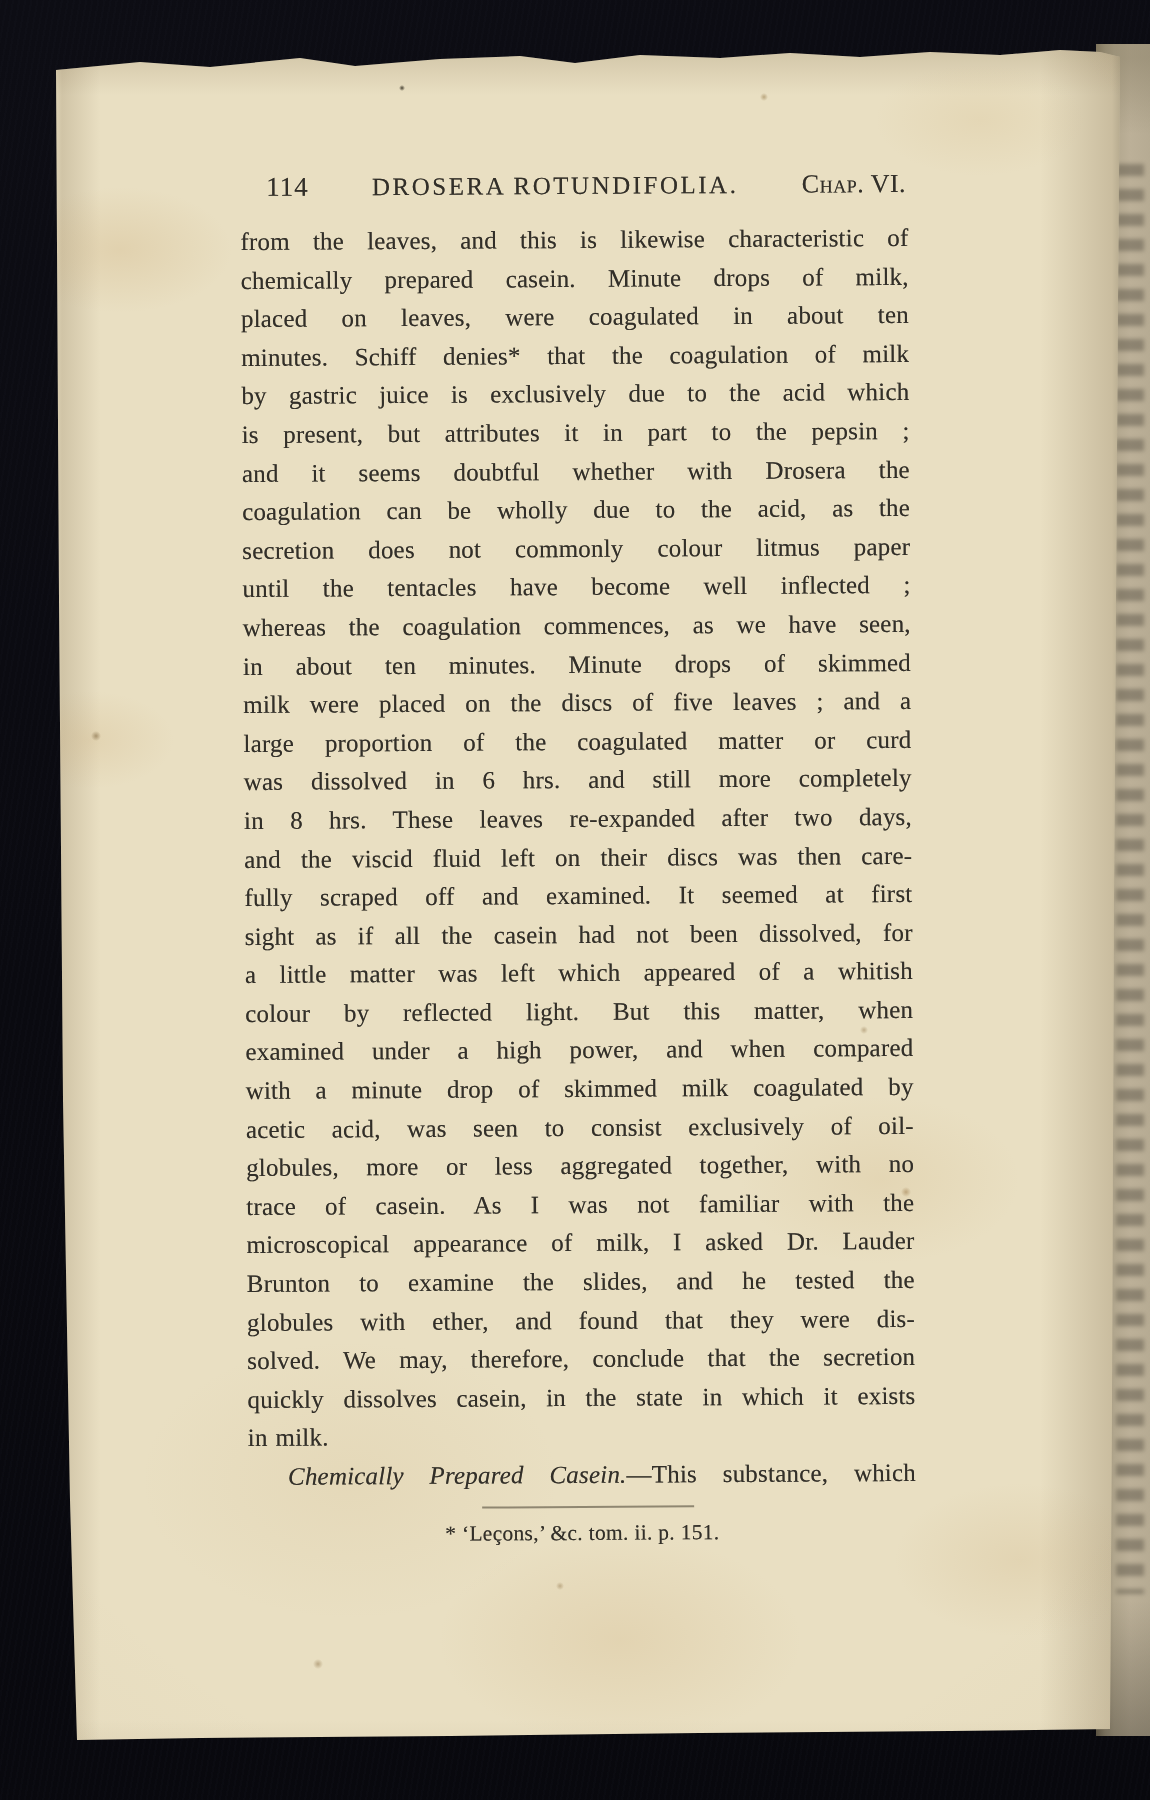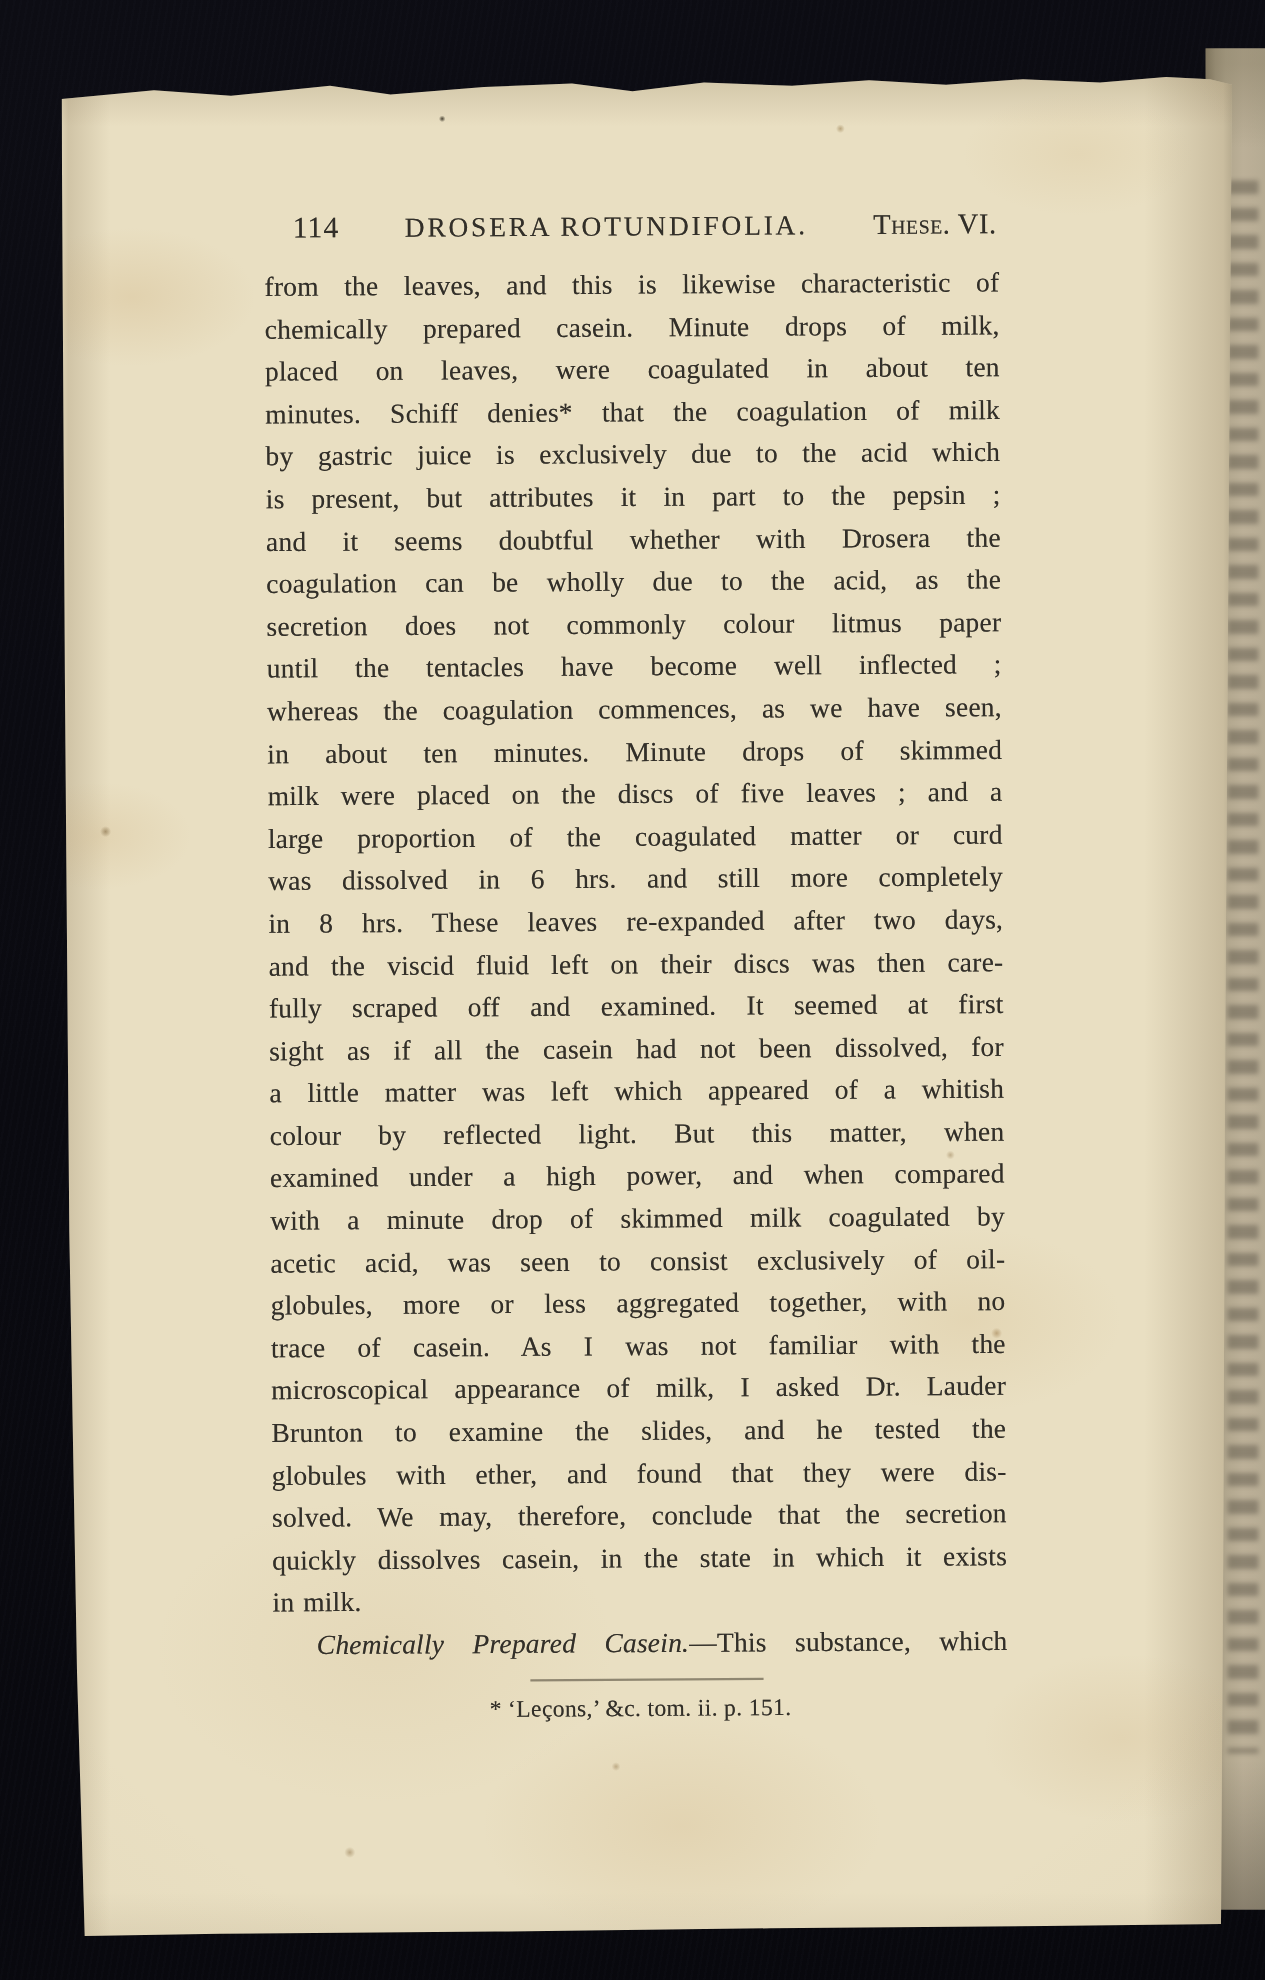--- a/index.html
+++ b/index.html
@@ -61,21 +61,20 @@
       radial-gradient(ellipse 150px 80px at 980px 120px, rgba(200,168,112,.15), rgba(200,168,112,0) 70%),
       radial-gradient(ellipse 300px 200px at 350px 1480px, rgba(190,158,104,.10), rgba(190,158,104,0) 70%),
       radial-gradient(ellipse 180px 110px at 1020px 1560px, rgba(190,155,100,.16), rgba(190,155,100,0) 70%),
       
       linear-gradient(to right, rgba(0,0,0,0) 50px, rgba(120,100,68,.22) 62px, rgba(120,100,68,0) 100px),
       linear-gradient(to right, rgba(120,100,68,0) 1040px, rgba(120,100,68,.28) 1112px, rgba(90,75,50,.35) 1120px),
       linear-gradient(to bottom, rgba(120,100,68,.20) 52px, rgba(120,100,68,0) 95px),
       linear-gradient(to top, rgba(120,100,68,.18) 0px, rgba(120,100,68,0) 80px),
       
       radial-gradient(120% 100% at 50% 45%, rgba(0,0,0,0) 55%, rgba(130,108,70,.13) 100%);
-    margin-top: 20px;
   }
   
   .content {
     position: absolute; left: 240px; top: 172px; width: 668px;
     color: #322f29;
     transform: rotate(-0.35deg);
     transform-origin: 0 0;
     text-shadow: 0 0 .6px rgba(40,36,30,.55);
   }
   .header-row {
@@ -123,21 +122,21 @@
   <div class="sliver-text"></div>
   <div class="sliver-fade"></div>
 </div>
 
 <div class="page">
   <div class="content">
 
     <div class="header-row">
       <span class="page-num">114</span>
       <span class="running-title">DROSERA ROTUNDIFOLIA.</span>
-      <span class="chapter">These. VI.</span>
+      <span class="chapter">Chap. VI.</span>
     </div>
 
     <div class="body-lines">
         <div class="line">from the leaves, and this is likewise characteristic of</div>
         <div class="line">chemically prepared casein. Minute drops of milk,</div>
         <div class="line">placed on leaves, were coagulated in about ten</div>
         <div class="line">minutes. Schiff denies* that the coagulation of milk</div>
         <div class="line">by gastric juice is exclusively due to the acid which</div>
         <div class="line">is present, but attributes it in part to the pepsin ;</div>
         <div class="line">and it seems doubtful whether with Drosera the</div>

